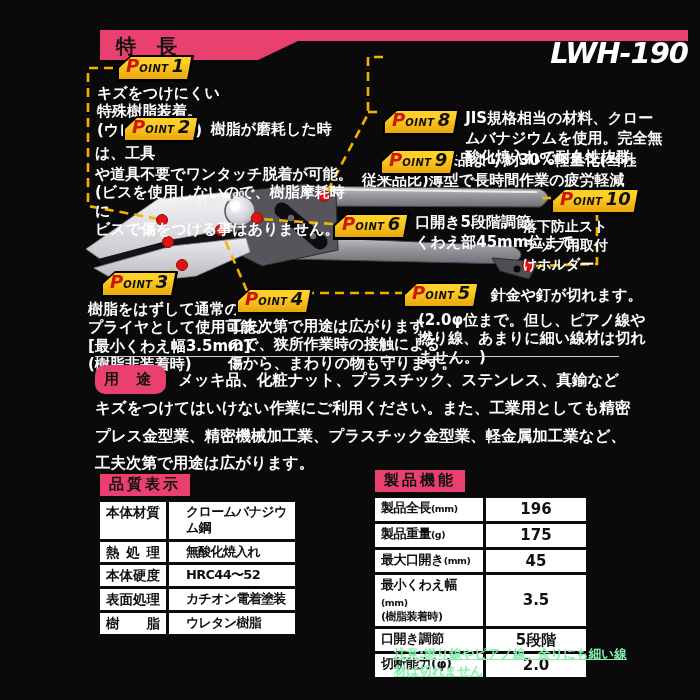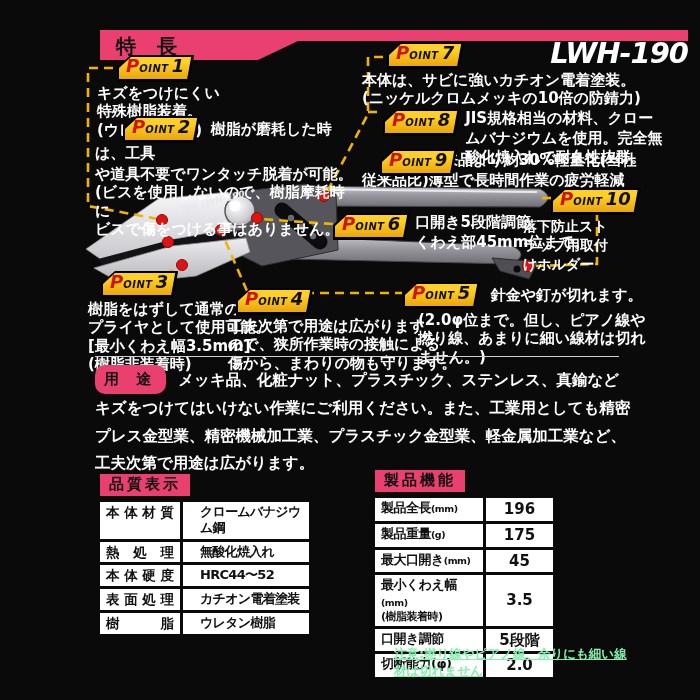--- a/index.html
+++ b/index.html
@@ -34,24 +34,24 @@
   
   .usage{left:95px;top:366px;width:537px;font-size:15.5px;line-height:1.76;color:#fff;}
   .sec-label{display:inline-block;background:#e9406f;color:#101010;font-weight:bold;
     padding:1px 9px 2px 9px;font-size:15px;letter-spacing:6px;}
   .usage .sec-label{margin-right:12px;transform:translateY(-1px);border-radius:10px;}
 
   
   .tbl-wrap .sec-label{letter-spacing:3px;margin-bottom:6px;}
   .trow{display:flex;margin-bottom:3px;}
   .tc{background:#fff;color:#111;font-weight:bold;padding:2px 6px;line-height:1.25;}
-  .qt .tl{width:80px;margin-right:3px;font-size:13.5px;text-align:justify;text-align-last:justify;}
+  .qt .tl{width:66px;margin-right:3px;font-size:13.5px;text-align:justify;text-align-last:justify;}
   .qt .tv{width:126px;font-size:13px;letter-spacing:-0.7px;padding-left:17px;}
   .st .tl{width:108px;margin-right:3px;font-size:13px;letter-spacing:-0.5px;}
-  .st .tv{width:67px;text-align:center;font-size:15px;display:flex;align-items:center;justify-content:center;}
+  .st .tv{width:100px;text-align:center;font-size:15px;display:flex;align-items:center;justify-content:center;}
   .unit{font-size:9.5px;}
   .l2{font-size:11px;letter-spacing:-0.5px;}
   .note{left:394px;top:646px;width:240px;font-size:12.5px;line-height:1.35;color:#86efac;text-decoration:underline;}
 
   .divider{left:95px;top:356px;width:524px;height:1px;background:#cfcfcf;}
 </style>
 </head>
 <body>
 
 <div id="stage">
@@ -172,25 +172,20 @@
   <div class="abs flexpt" style="left:333px;top:213px;">
     <span class="badge">
         <span class="badge-in"><span class="bp">P</span><span class="bo">OINT</span><span class="bn">6</span></span>
       </span>
     <div>
       <div class="ptxt" style="margin-top:0;">口開き5段階調節</div>
       <div class="ptxt">くわえ部45mm位まで。</div>
     </div>
   </div>
 
-  <div class="abs" style="left:362px;top:42px;">
-    <span class="badge" style="margin-left:25px;"><span class="badge-in"><span class="bp">P</span><span class="bo">OINT</span><span class="bn">7</span></span></span>
-    <div class="ptxt">本体は、サビに強いカチオン電着塗装。
-(ニッケルクロムメッキの10倍の防錆力)</div>
-  </div>
 
   <div class="abs flexpt" style="left:383px;top:109px;">
     <span class="badge">
         <span class="badge-in"><span class="bp">P</span><span class="bo">OINT</span><span class="bn">8</span></span>
       </span>
     <div>
       <div class="ptxt" style="margin-top:0;">JIS規格相当の材料、クロー</div>
       <div class="ptxt">ムバナジウムを使用。完全無
 酸化焼入れで耐久性抜群。</div>
     </div>

